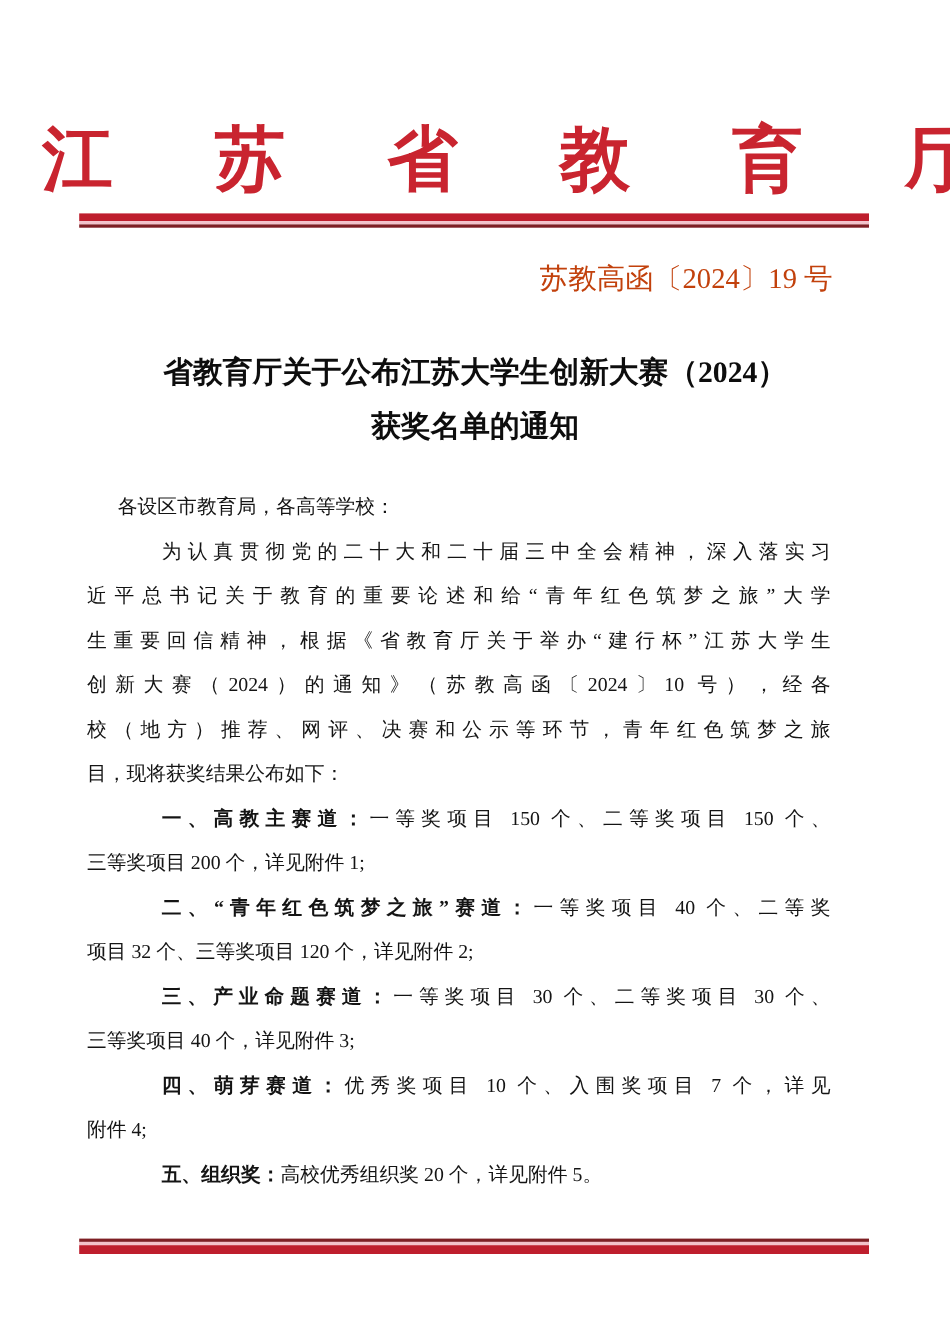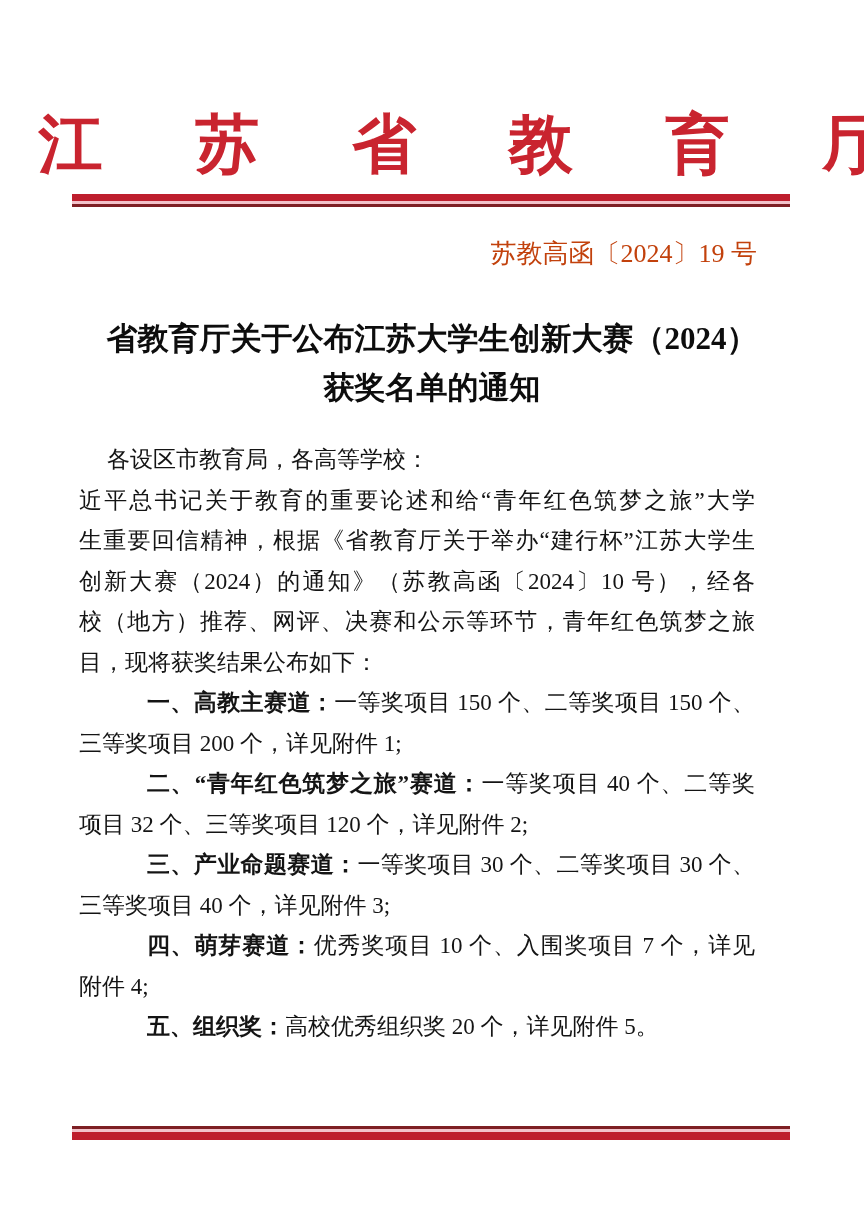--- a/index.html
+++ b/index.html
@@ -53,32 +53,32 @@
     color: #c2410c;
     white-space: nowrap;
   }
 
   .doc-title {
     position: absolute;
     top: 314px;
     left: 0;
     width: 100%;
     text-align: center;
-    font-size: 31px;
+    font-size: 27px;
     line-height: 49px;
     font-weight: bold;
     color: #0d0d0d;
   }
 
   .doc-body {
     position: absolute;
     top: 440px;
     left: 79px;
     width: 676px;
-    font-size: 23px;
+    font-size: 18px;
     color: #141414;
   }
   .body-line {
     height: 40.5px;
     line-height: 40.5px;
     text-align: left;
     white-space: normal;
   }
   .body-line.full {
     text-align: justify;
@@ -103,20 +103,21 @@
 
   <div class="doc-number">苏教高函〔2024〕19 号</div>
 
   <div class="doc-title">
     <div>省教育厅关于公布江苏大学生创新大赛（2024）</div>
     <div>获奖名单的通知</div>
   </div>
 
   <div class="doc-body">
       <div class="body-line indent-salutation"><span>各设区市教育局，各高等学校：</span></div>
+      <div class="body-line full indent-para"><span>为认真贯彻党的二十大和二十届三中全会精神，深入落实习</span></div>
       <div class="body-line full"><span>近平总书记关于教育的重要论述和给“青年红色筑梦之旅”大学</span></div>
       <div class="body-line full"><span>生重要回信精神，根据《省教育厅关于举办“建行杯”江苏大学生</span></div>
       <div class="body-line full"><span>创新大赛（2024）的通知》（苏教高函〔2024〕10 号），经各</span></div>
       <div class="body-line full"><span>校（地方）推荐、网评、决赛和公示等环节，青年红色筑梦之旅</span></div>
       <div class="body-line"><span>目，现将获奖结果公布如下：</span></div>
       <div class="body-line full indent-para"><span class="seg-bold">一、高教主赛道：</span><span>一等奖项目 150 个、二等奖项目 150 个、</span></div>
       <div class="body-line"><span>三等奖项目 200 个，详见附件 1;</span></div>
       <div class="body-line full indent-para"><span class="seg-bold">二、“青年红色筑梦之旅”赛道：</span><span>一等奖项目 40 个、二等奖</span></div>
       <div class="body-line"><span>项目 32 个、三等奖项目 120 个，详见附件 2;</span></div>
       <div class="body-line full indent-para"><span class="seg-bold">三、产业命题赛道：</span><span>一等奖项目 30 个、二等奖项目 30 个、</span></div>

